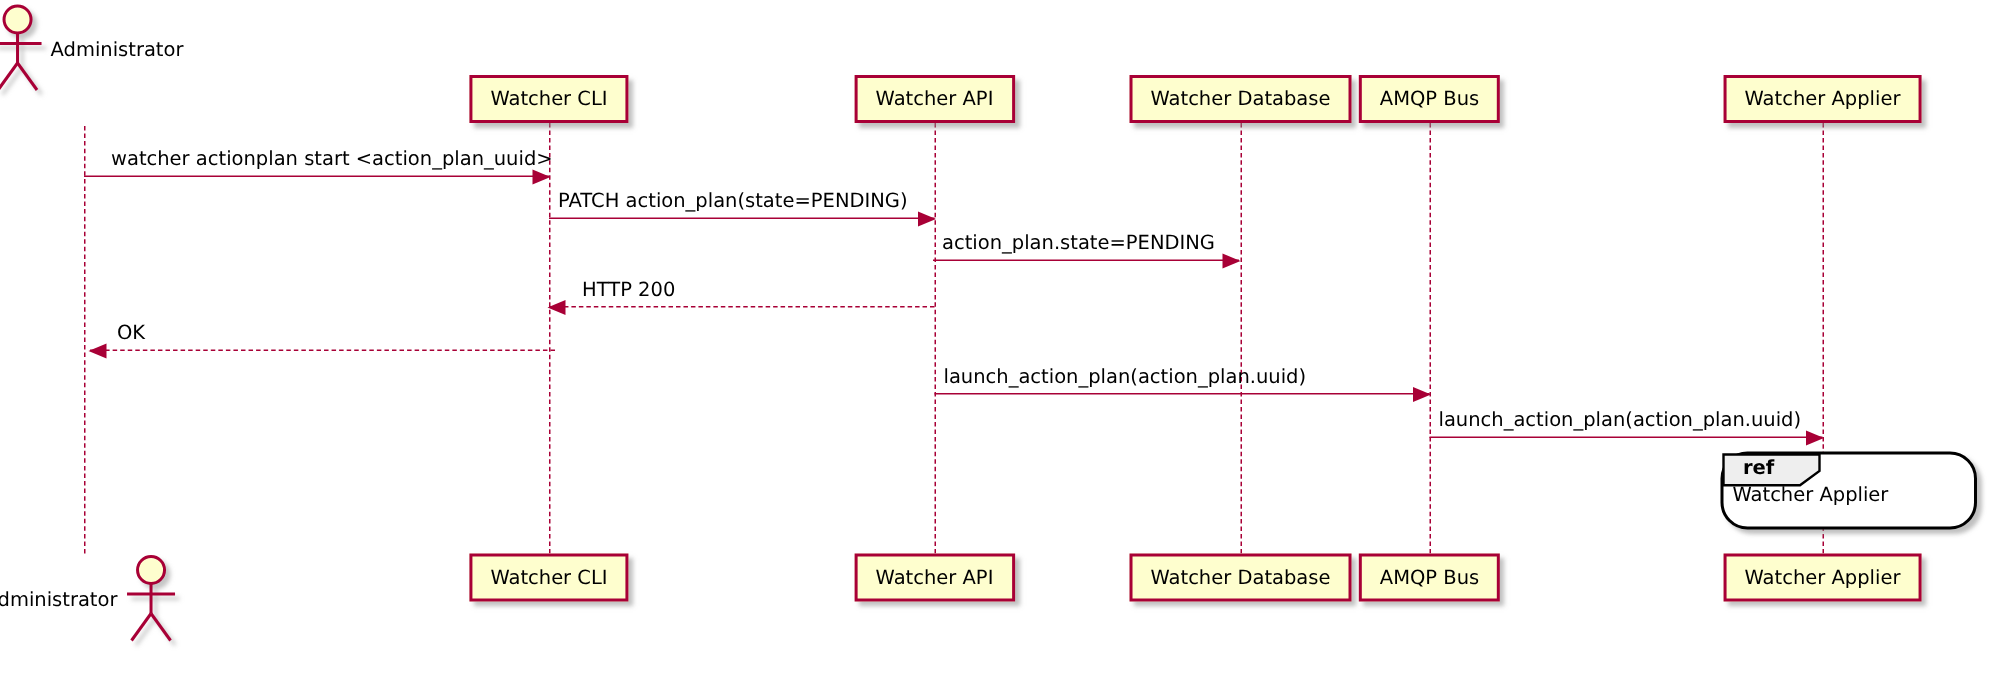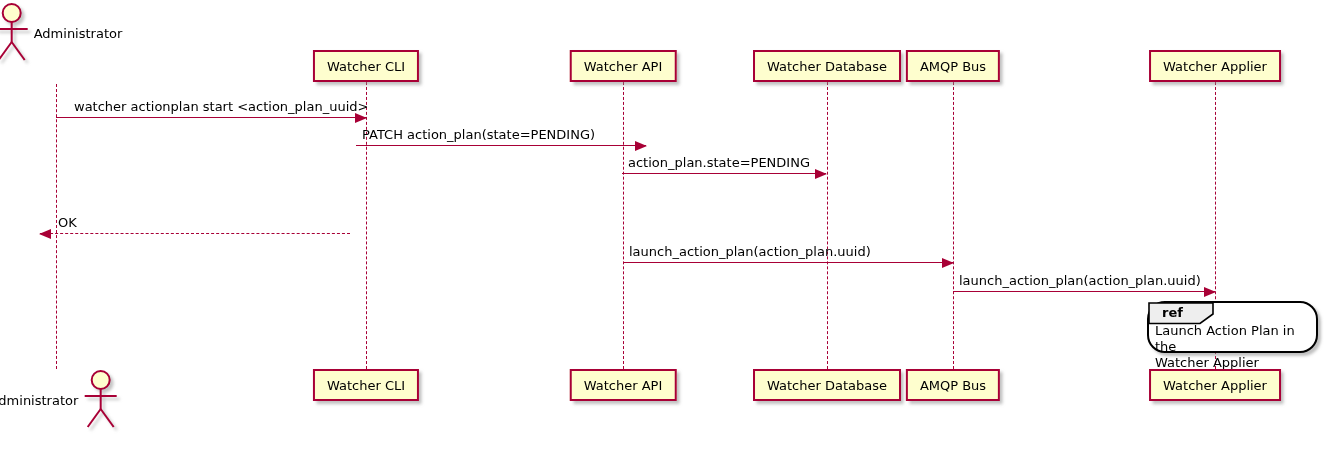--- a/index.html
+++ b/index.html
@@ -87,48 +87,51 @@
       <span>AMQP Bus</span>
     </div>
   <div class="pbox" style="left:1215px; top:50px;">
       <span>Watcher Applier</span>
     </div>
 
   <div class="message solid" style="left:56px;  top:98px;  width:310px;">
     <div class="msg-label" style="left:18px;">watcher actionplan start &lt;action_plan_uuid&gt;</div>
     <div class="arrow-right"></div>
   </div>
-  <div class="message solid" style="left:356px; top:126px; width:257px;padding-left:33px;">
+  <div class="message solid" style="left:366px; top:126px; width:257px;">
     <div class="msg-label" style="left:6px;">PATCH action_plan(state=PENDING)</div>
     <div class="arrow-right"></div>
   </div>
   <div class="message solid" style="left:622px; top:154px; width:204px;">
     <div class="msg-label" style="left:6px;">action_plan.state=PENDING</div>
     <div class="arrow-right"></div>
   </div>
-  <div class="message dashed" style="left:40px;  top:214px; width:310px;">
+  <div class="message dashed" style="left:366px; top:185px; width:257px;">
+    <div class="msg-label" style="left:22px;">HTTP 200</div>
+    <div class="arrow-left"></div>
+  </div>
+  <div class="message dashed" style="left:60px;  top:214px; width:310px;">
     <div class="msg-label" style="left:18px;">OK</div>
     <div class="arrow-left"></div>
   </div>
   <div class="message solid" style="left:623px; top:243px; width:330px;">
     <div class="msg-label" style="left:6px;">launch_action_plan(action_plan.uuid)</div>
     <div class="arrow-right"></div>
   </div>
   <div class="message solid" style="left:953px; top:272px; width:262px;">
     <div class="msg-label" style="left:6px;">launch_action_plan(action_plan.uuid)</div>
     <div class="arrow-right"></div>
   </div>
 
   <div class="ref-box" style="left:1147px; top:301px; width:171px; height:52px;border-radius:18px;">
     <svg class="ref-header-shape" width="68" height="23" viewBox="0 0 68 23">
       <path d="M1,1 H65 V12 L52,21.5 H1 Z" fill="#EEEEEE" stroke="#000000" stroke-width="1.6"></path>
     </svg>
     <span class="ref-keyword">ref</span>
     <div class="ref-body">
-      <div>Launch Action Plan in the</div>
       <div>Watcher Applier</div>
     </div>
   </div>
 
   <div class="pbox" style="left:366px;  top:369px;">
       <span>Watcher CLI</span>
     </div>
   <div class="pbox" style="left:623px;  top:369px;">
       <span>Watcher API</span>
     </div>

